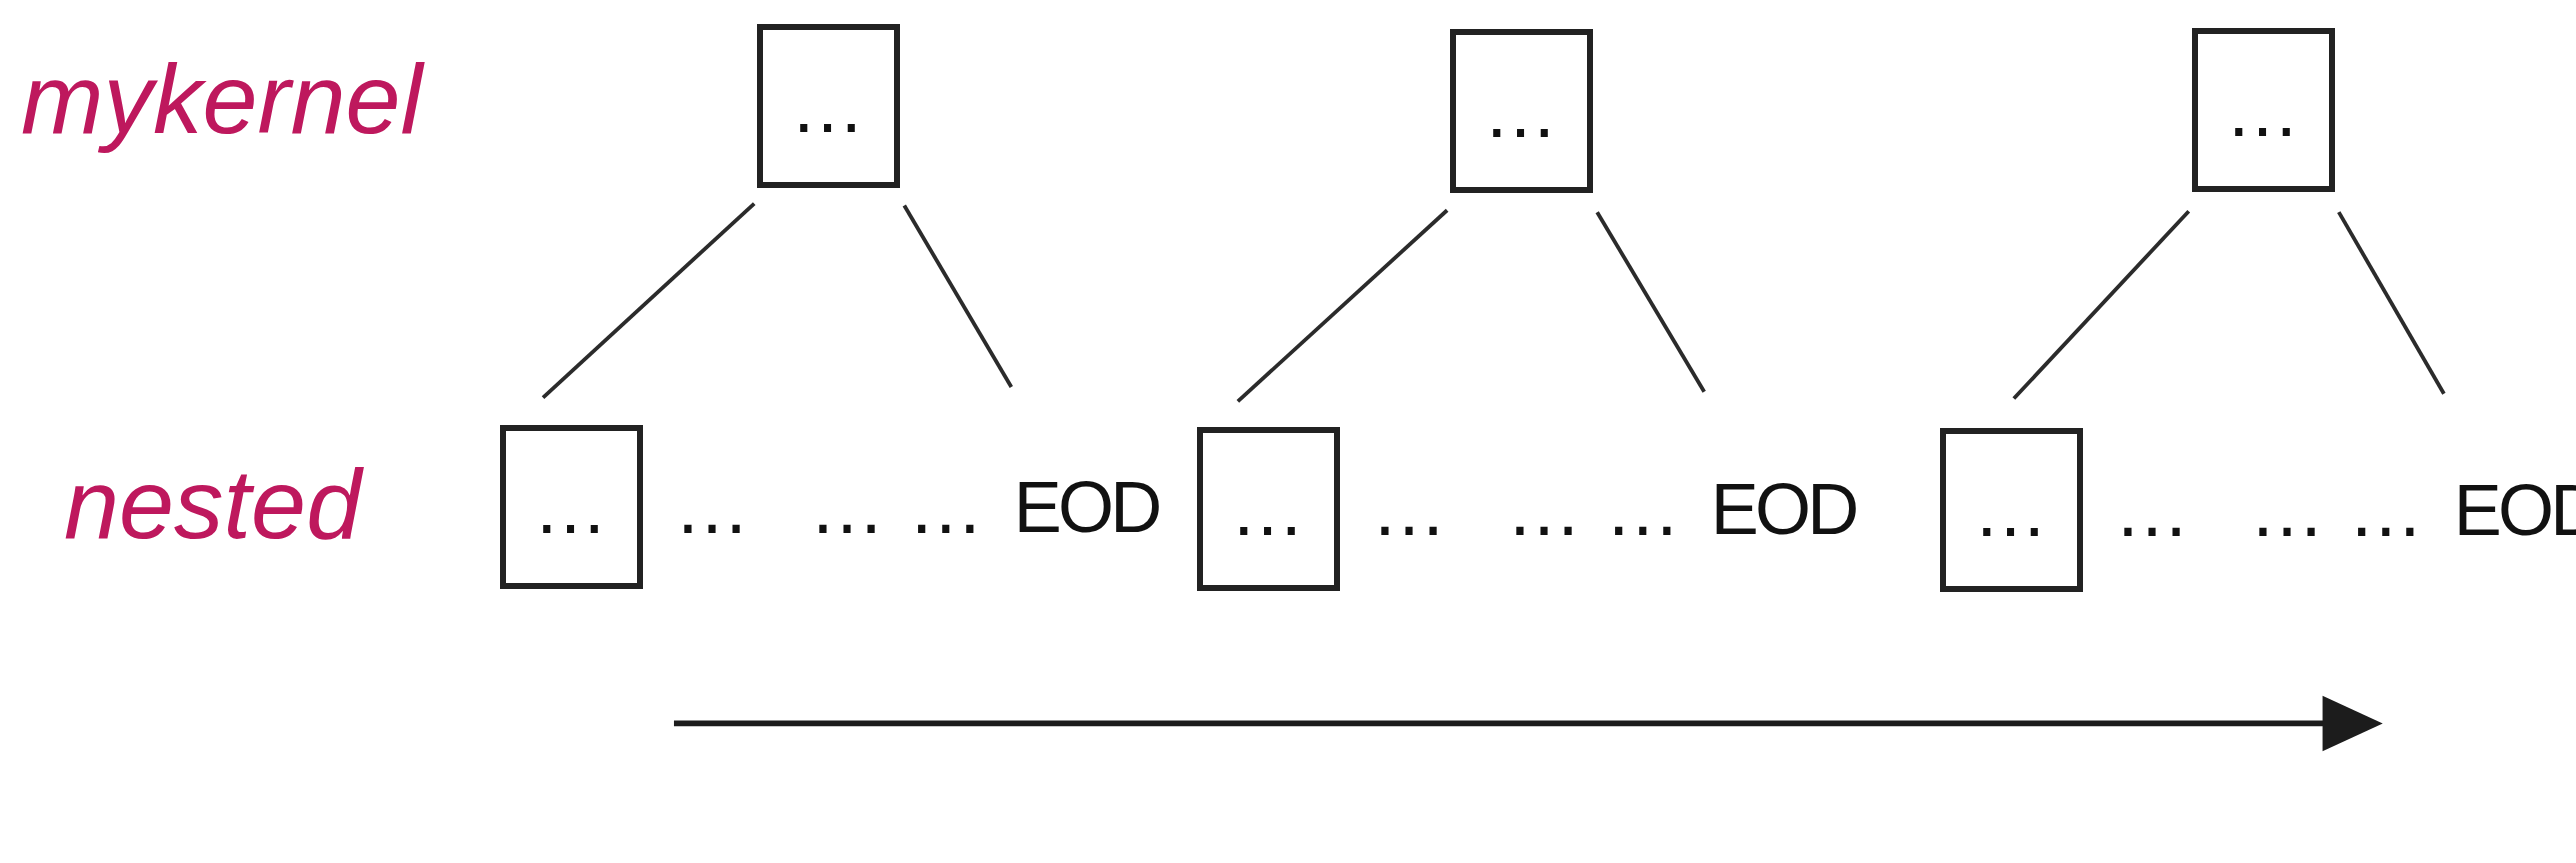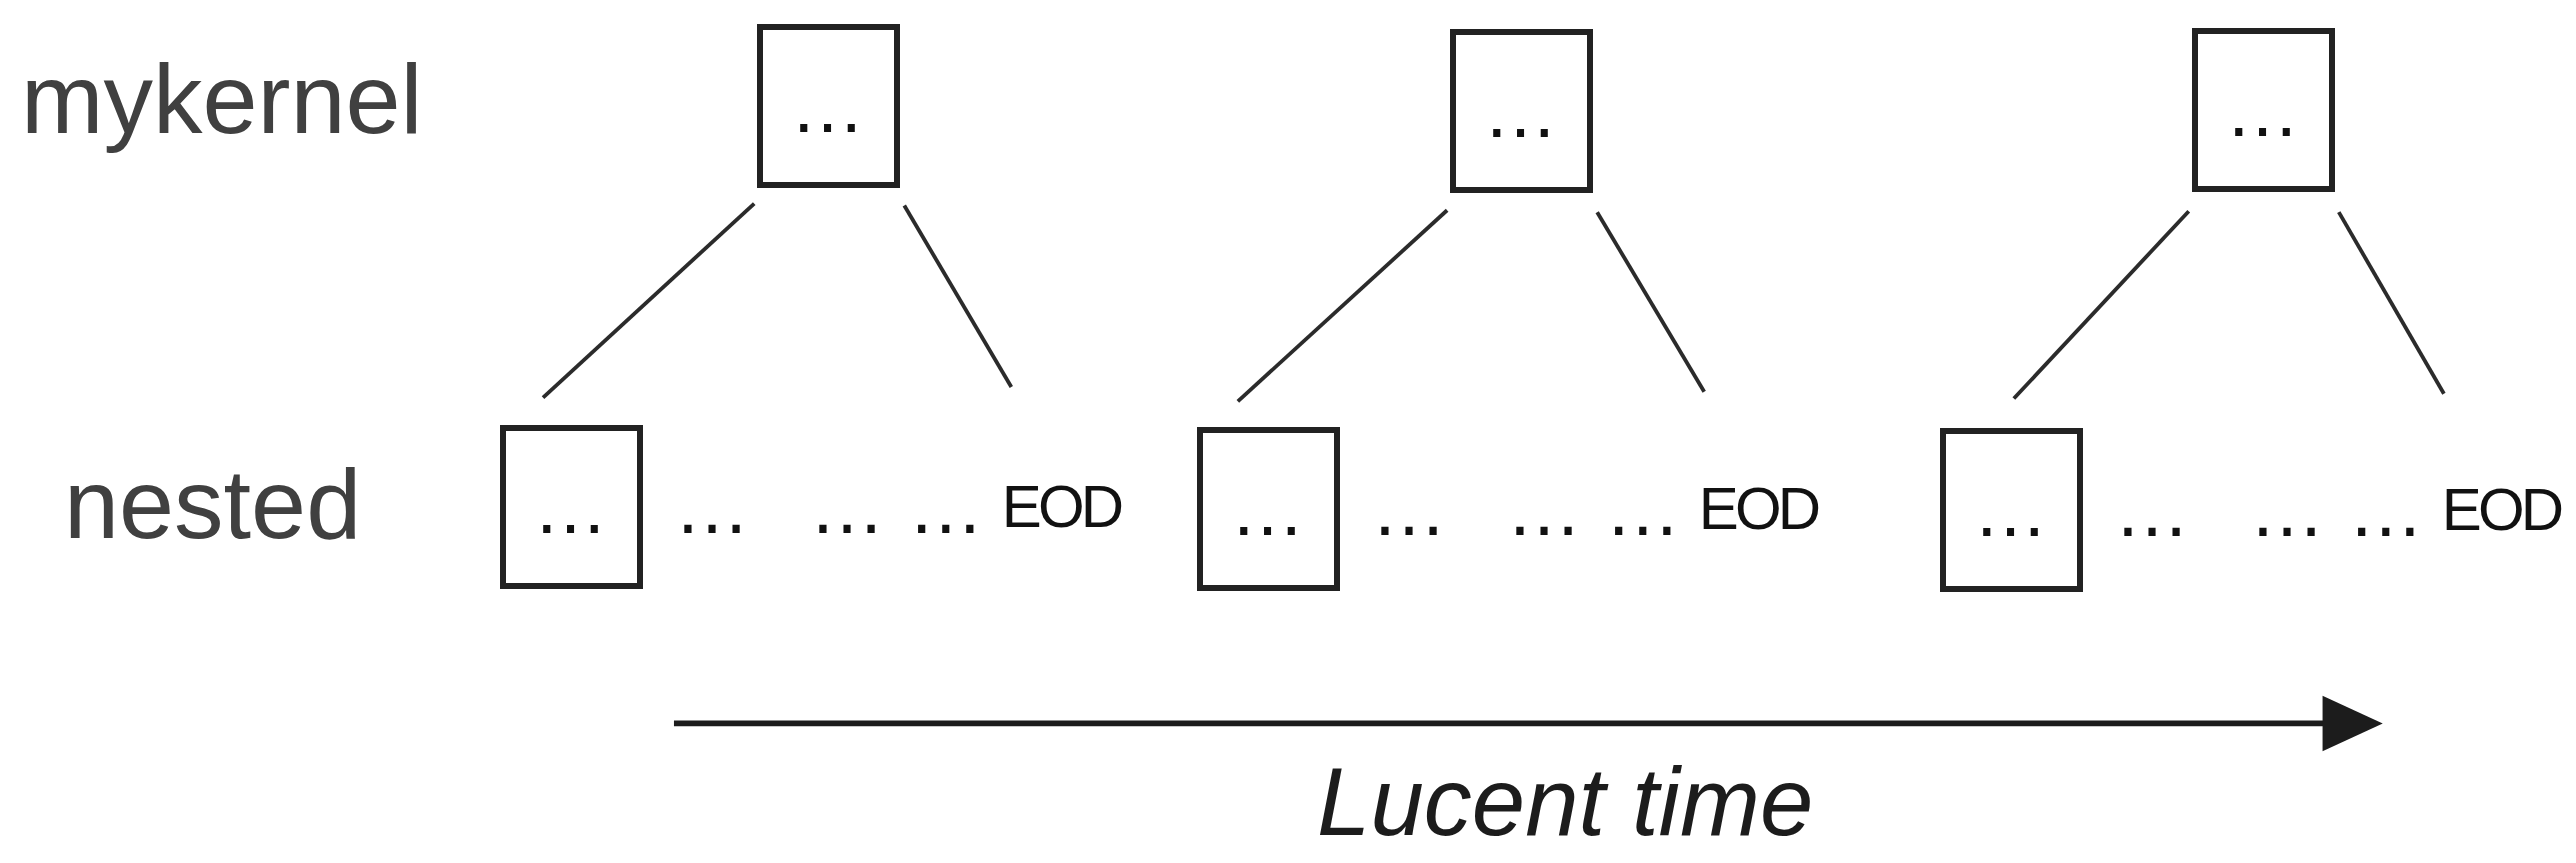--- a/index.html
+++ b/index.html
@@ -7,24 +7,25 @@
     position: relative;
     width: 2576px;
     height: 863px;
     background: #ffffff;
     overflow: hidden;
     font-family: "Liberation Sans", sans-serif;
     color: #1c1c1c;
   }
   .row-label {
     position: absolute;
+    font-style: italic;
     font-size: 99px;
     line-height: 1.15;
     white-space: nowrap;
-    color: #404040;
+    color: #be185d;
   }
   .lbl-kernel { left: 21px;  top: 42px;  }
   .lbl-nested { left: 64px;  top: 447px; }
 
   .kbox, .nbox {
     position: absolute;
     box-sizing: border-box;
     width: 143px;
     height: 164px;
     border: 6.7px solid #222222;
@@ -59,24 +60,24 @@
   .trail-dots {
     font-size: 76px;
     line-height: 1;
     letter-spacing: 1.9px;
     color: #111111;
   }
   .m-box   { margin-left: 31px; }
   .m-wide  { margin-left: 57px; }
   .m-tight { margin-left: 21px; }
   .eod {
-    font-size: 60px;
+    font-size: 72px;
     line-height: 1;
     letter-spacing: -3.8px;
-    margin-left: 16px;
+    margin-left: 28px;
     color: #111111;
   }
 
   .overlay {
     position: absolute;
     left: 0; top: 0;
     width: 2576px;
     height: 863px;
     pointer-events: none;
   }
@@ -148,16 +149,15 @@
     <line x1="1514" y1="220" x2="1295" y2="420" stroke="#2b2b2b" stroke-width="4"></line>
     <line x1="1671" y1="222" x2="1783" y2="410" stroke="#2b2b2b" stroke-width="4"></line>
 
     <line x1="2290" y1="221" x2="2107" y2="417" stroke="#2b2b2b" stroke-width="4"></line>
     <line x1="2447" y1="222" x2="2557" y2="412" stroke="#2b2b2b" stroke-width="4"></line>
 
     <line x1="705" y1="757" x2="2436" y2="757" stroke="#1c1c1c" stroke-width="6"></line>
     <polygon points="2493,757 2430,728 2430,786" fill="#1c1c1c"></polygon>
   </svg>
 
-  <div class="time-label">Lucent time</div>
 
 </div>
 
 
 </body></html>

